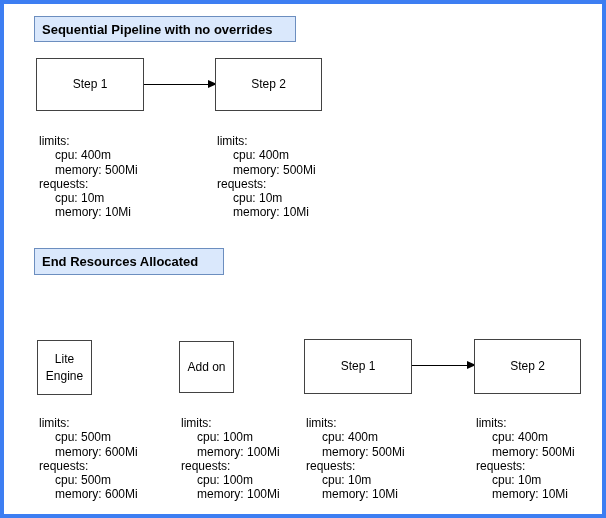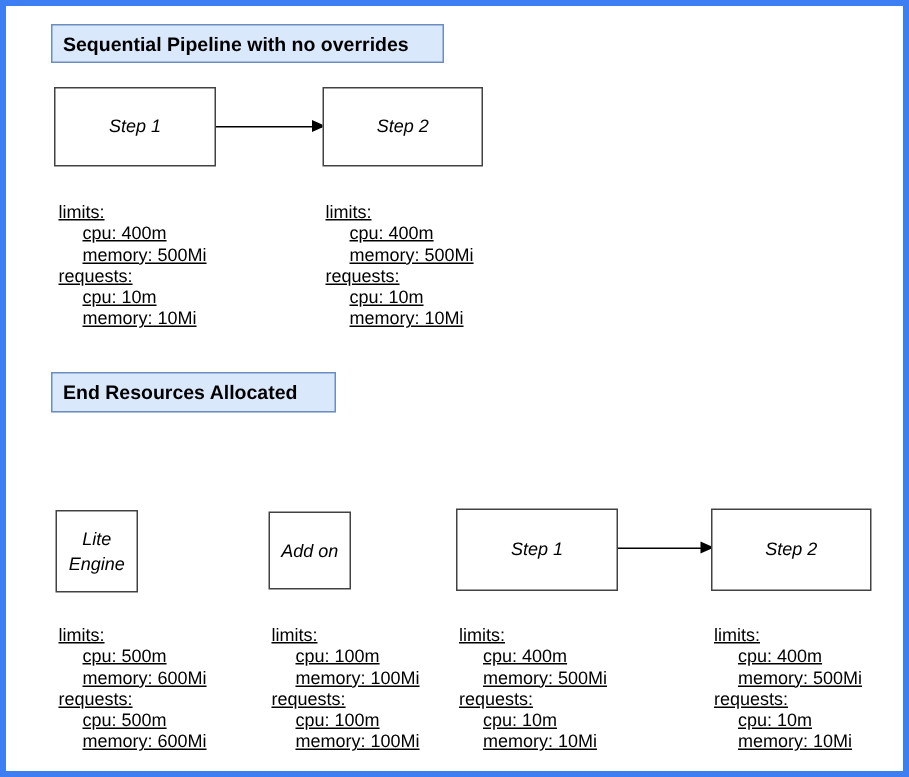--- a/index.html
+++ b/index.html
@@ -29,42 +29,40 @@
   }
   .node {
     position:absolute;
     background:#ffffff;
     border:1.5px solid #424242;
     display:flex; flex-direction:column;
     align-items:center; justify-content:center;
     text-align:center;
     font-size:12px;
     line-height:17px;
-    font-style:italic;
   }
   .arrow {
     position:absolute;
     height:0;
     border-top:1.4px solid #000000;
   }
   .arrow::after {
     content:"";
     position:absolute;
     right:-2px; top:-5.2px;
     width:0; height:0;
     border-left:9px solid #000000;
     border-top:4.5px solid transparent;
     border-bottom:4.5px solid transparent;
   }
   .res {
     position:absolute;
     font-size:12px;
     line-height:14.3px;
     white-space:nowrap;
-    text-decoration:underline;
   }
   .res .ind { padding-left:16px; }
 </style>
 </head>
 <body>
 
 <div class="frame">
 
   <div class="hdr" style="left:30px; top:12px; width:262px; height:26px;">Sequential Pipeline with no overrides</div>
 

